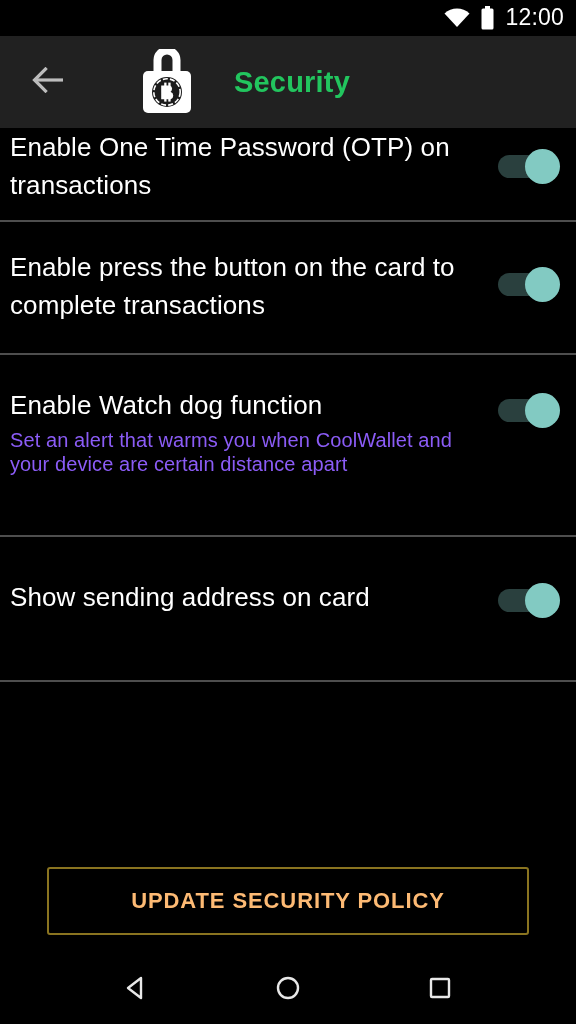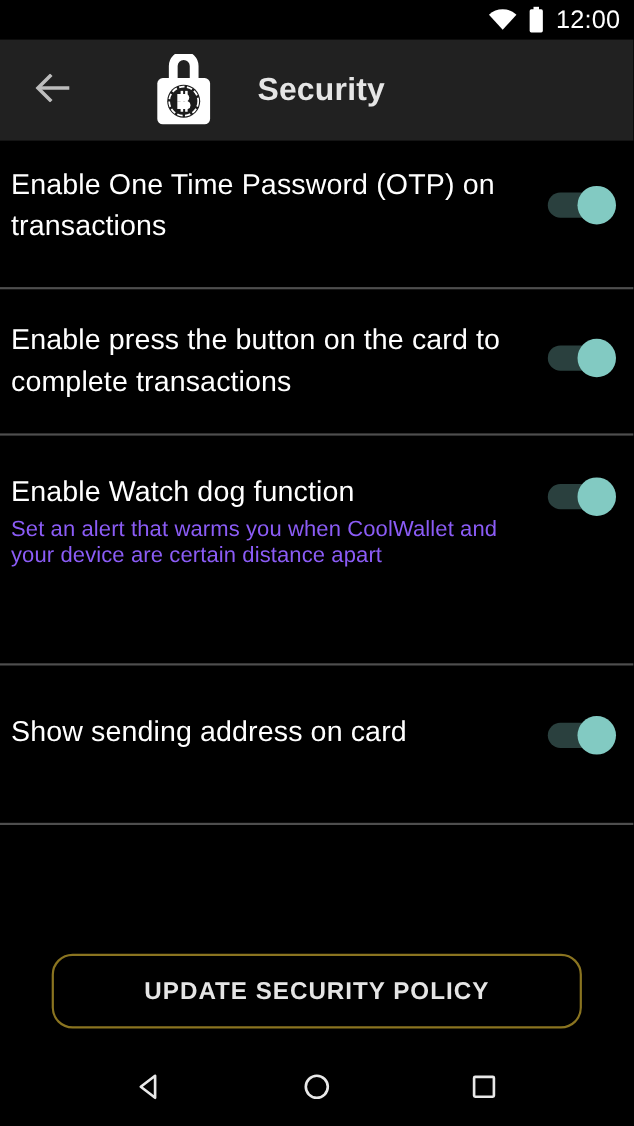--- a/index.html
+++ b/index.html
@@ -57,21 +57,21 @@
     align-items: center;
     justify-content: center;
     cursor: pointer;
   }
   .app-bar-icon {
     margin-left: 68px;
     display: flex;
     align-items: center;
   }
   .app-bar-title {
-    color: #e5e5e5;
+    color: #22c55e;
     font-size: 29px;
     font-weight: bold;
     margin-left: 40px;
     letter-spacing: 0.2px;
   }
 
   
   .content {
     flex: 1 1 auto;
     background: #000000;
@@ -101,23 +101,23 @@
   }
   .row-subtitle {
     color: #8b5cf6;
     font-size: 20px;
     line-height: 24px;
     letter-spacing: 0.1px;
     margin-top: 4px;
   }
 
   
-  .row-otp      { height: 133px; padding-top: 20px; }
+  .row-otp      { height: 92px; }
   .row-press    { height: 131px; padding-top: 26px; text-decoration: underline; }
-  .row-watchdog { height: 207px; padding-top: 31px; }
+  .row-watchdog { height: 180px; padding-top: 31px; }
   .row-address  { height: 143px; padding-top: 41px; }
 
   .divider {
     height: 2px;
     background: #4e4e4e;
     width: 100%;
     flex: 0 0 2px;
   }
 
   
@@ -160,22 +160,22 @@
   .button-area {
     flex: 0 0 auto;
     padding: 0 47px;
     margin-bottom: 21px;
   }
   .policy-button {
     width: 100%;
     height: 68px;
     background: transparent;
     border: 2px solid #8a7420;
-    border-radius: 19px;
-    color: #e5e5e5;
+    border-radius: 3px;
+    color: #fdba74;
     font-family: "Liberation Sans", sans-serif;
     font-size: 22px;
     font-weight: bold;
     letter-spacing: 0.9px;
     cursor: pointer;
     display: flex;
     align-items: center;
     justify-content: center;
   }
 

